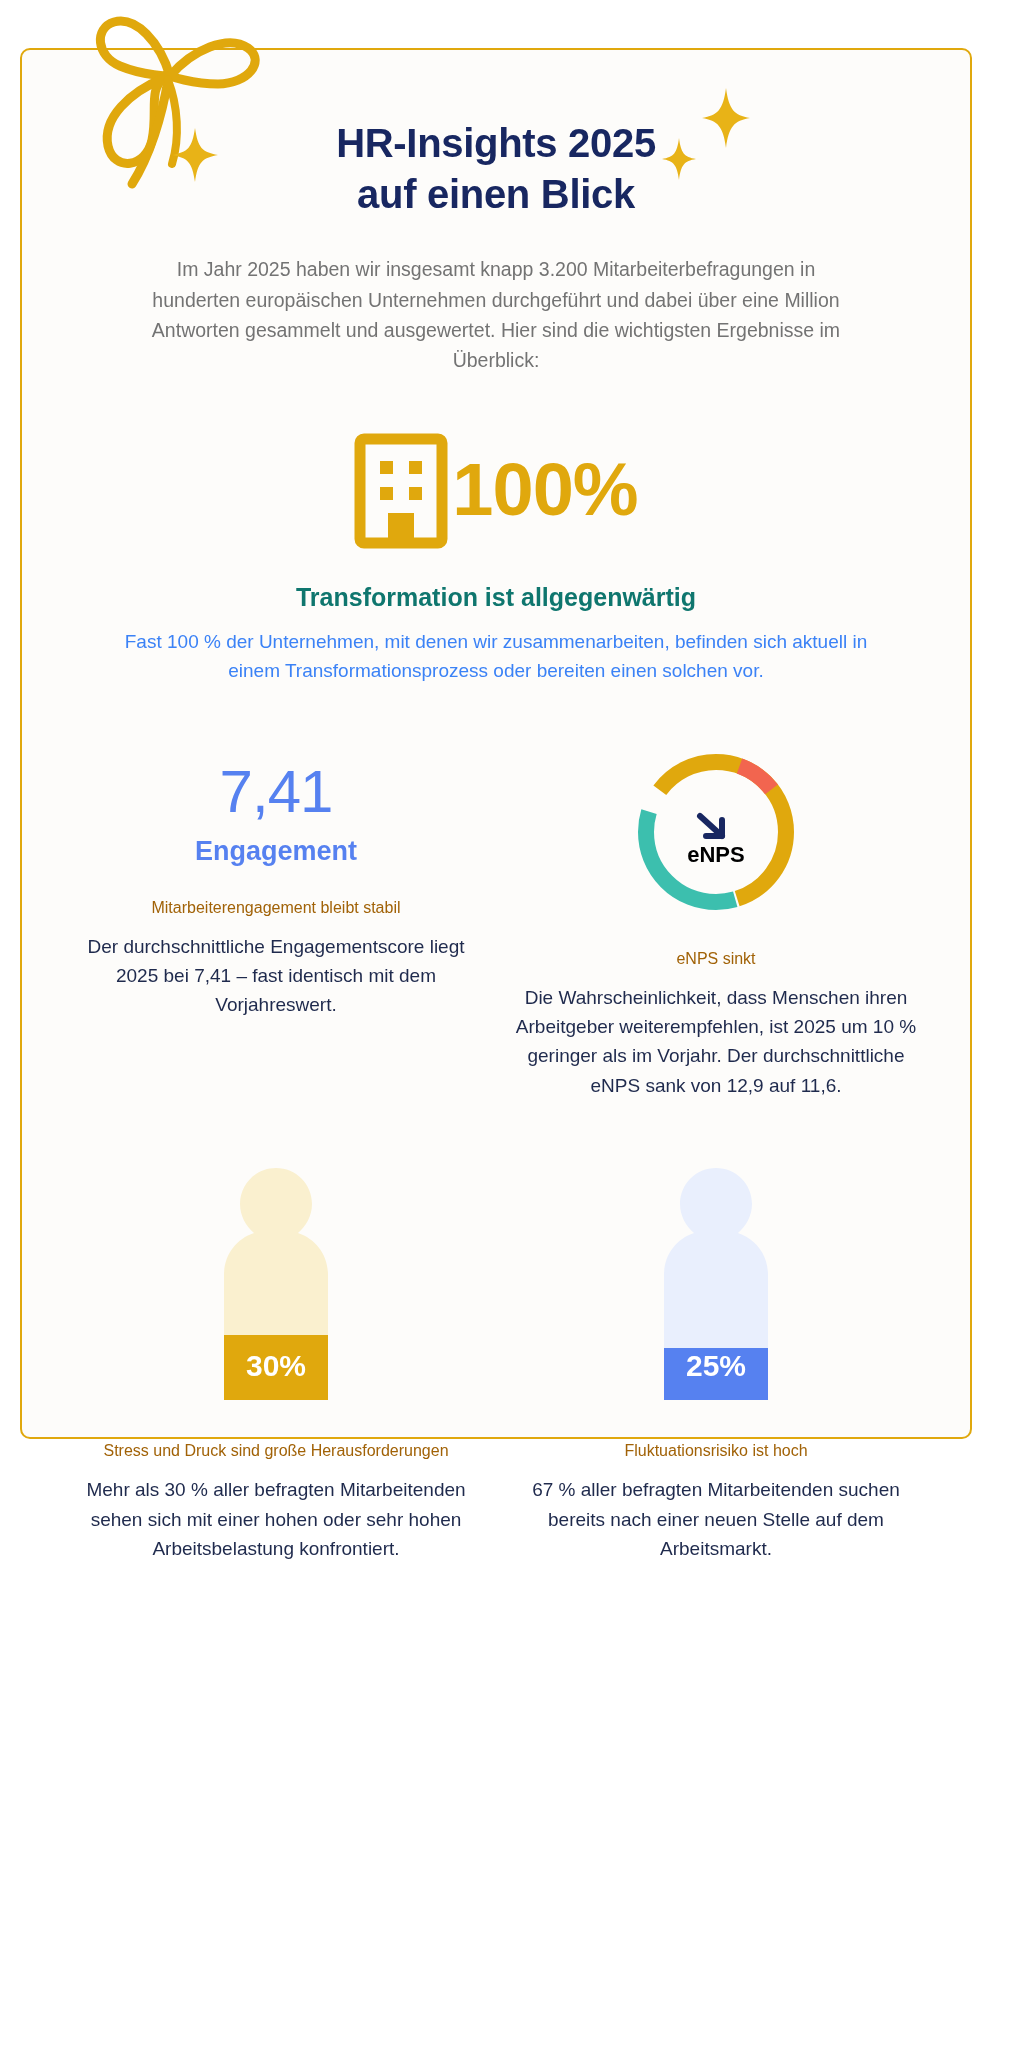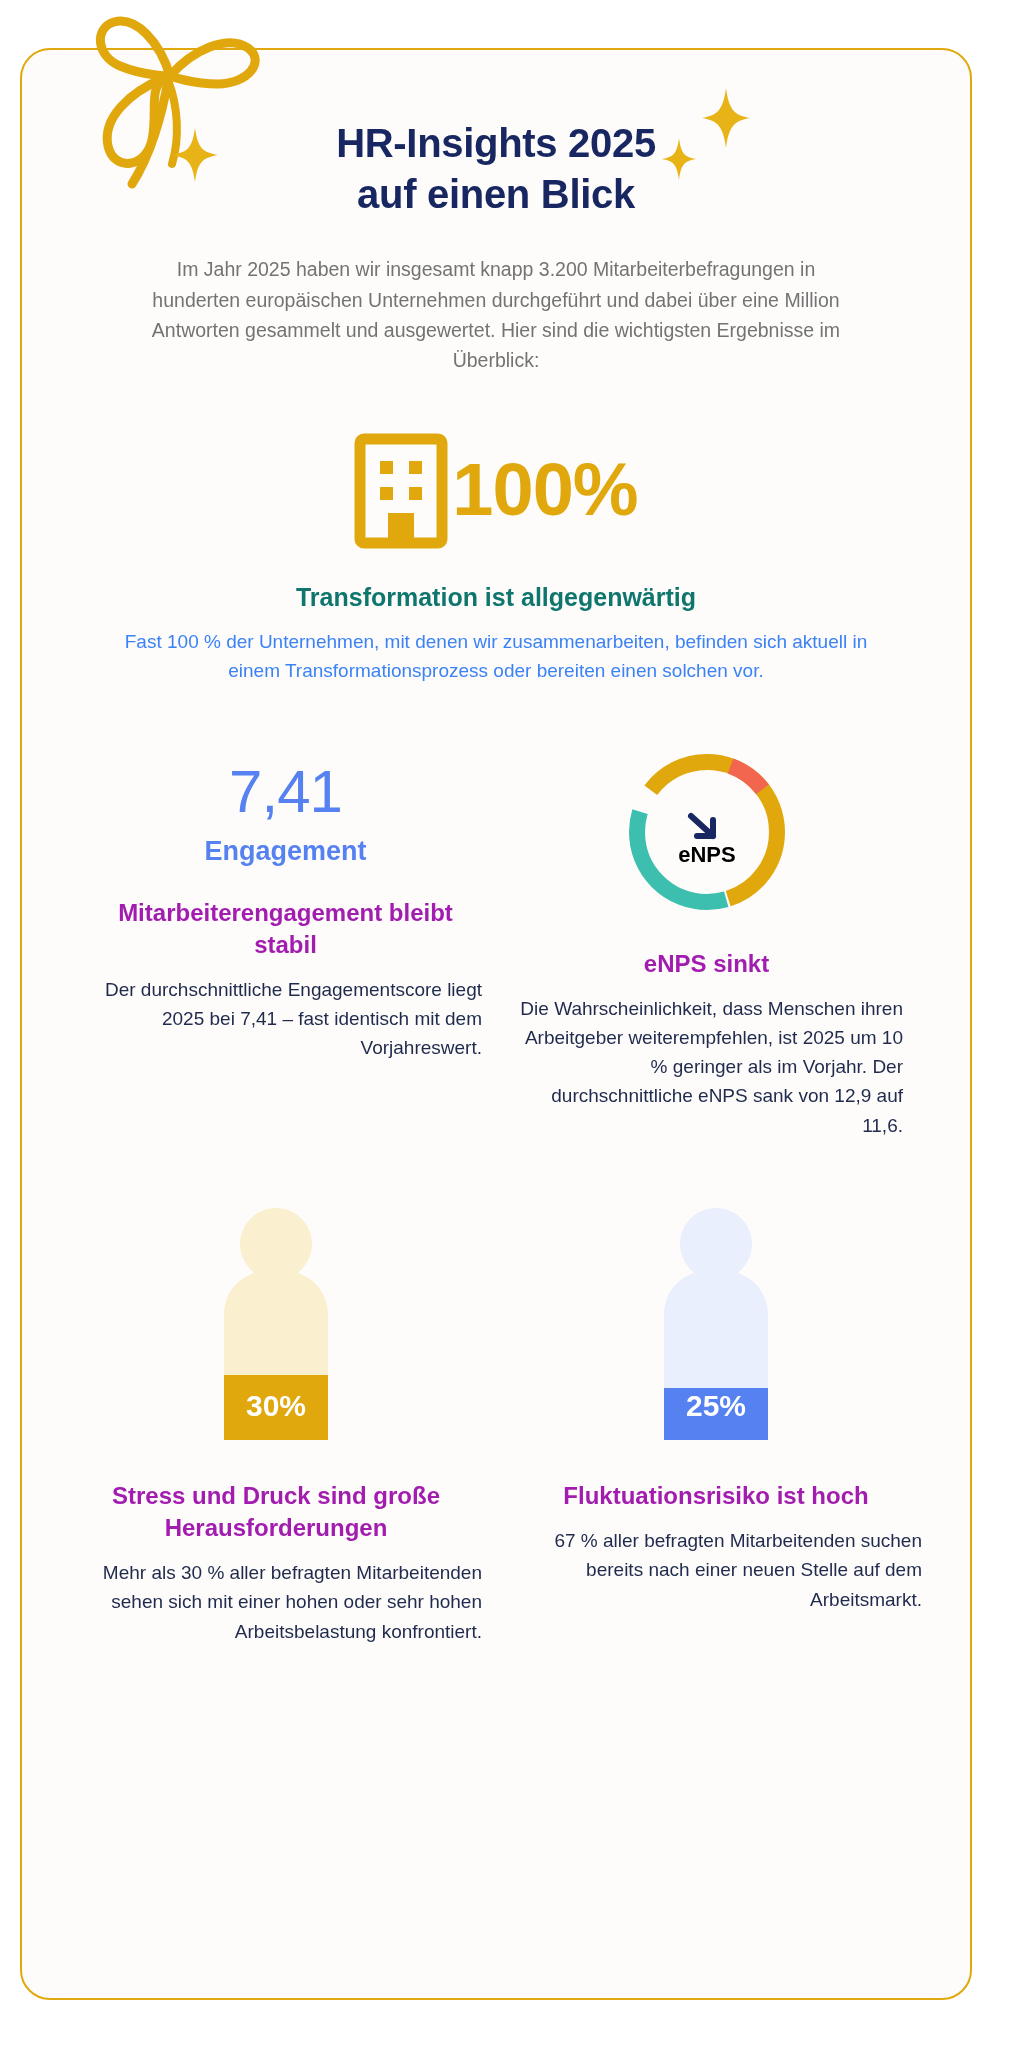--- a/index.html
+++ b/index.html
@@ -12,23 +12,23 @@
     width: 1032px;
     height: 2060px;
     position: relative;
     overflow: hidden;
   }
   .poster {
     position: absolute;
     left: 20px;
     top: 48px;
     width: 952px;
-    height: 1952px;
+    height: 1391px;
     border: 2px solid #e0a80d;
-    border-radius: 30px;
+    border-radius: 10px;
     background: #fdfcfa;
     box-sizing: border-box;
     overflow: visible;
   }
 
   
   .ribbon {
     position: absolute;
     left: 30px;
     top: -44px;
@@ -94,21 +94,21 @@
     width: 790px;
     margin-left: auto;
     margin-right: auto;
     text-align: center;
   }
 
   
   .two-col {
     display: flex;
     margin-top: 62px;
-    padding: 0 53px;
+    padding: 0 34px;
     box-sizing: border-box;
   }
   .col {
     width: 50%;
     text-align: center;
     box-sizing: border-box;
     padding: 0 14px;
   }
   .engagement-num {
     color: #5681f0;
@@ -118,32 +118,31 @@
     margin-top: 14px;
     letter-spacing: -1px;
   }
   .engagement-label {
     color: #5681f0;
     font-size: 27px;
     font-weight: bold;
     margin-top: 14px;
   }
   .col-head {
-    color: #a21caf;
-    font-size: 24px;
-    font-weight: bold;
+    color: #a16207;
+    font-size: 16px;
+    font-weight: normal;
     line-height: 1.34;
     margin-top: 30px;
   }
   .col-body {
     color: #1f2a4d;
     font-size: 19px;
     line-height: 1.54;
     margin-top: 14px;
-    text-align: right;
   }
   .donut-wrap {
     height: 170px;
     display: flex;
     align-items: flex-end;
     justify-content: center;
   }
   .donut-label {
     color: #182761;
     font-size: 22px;

